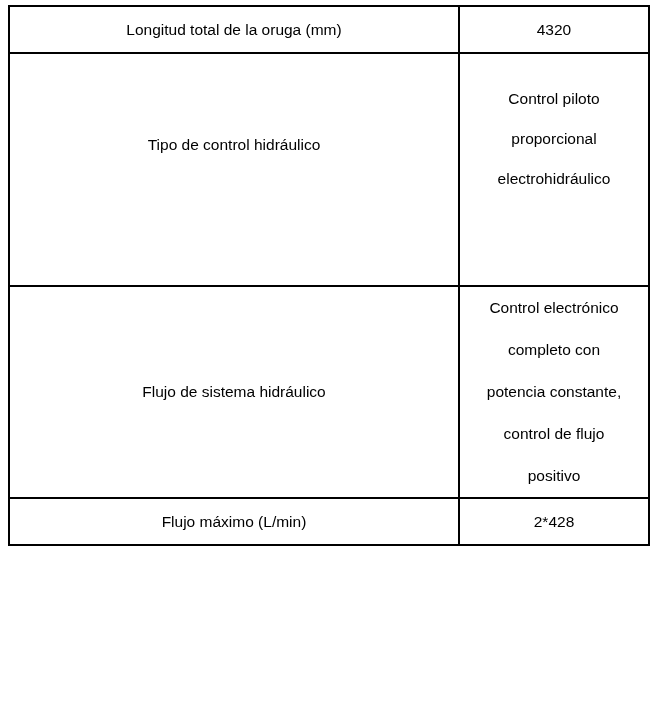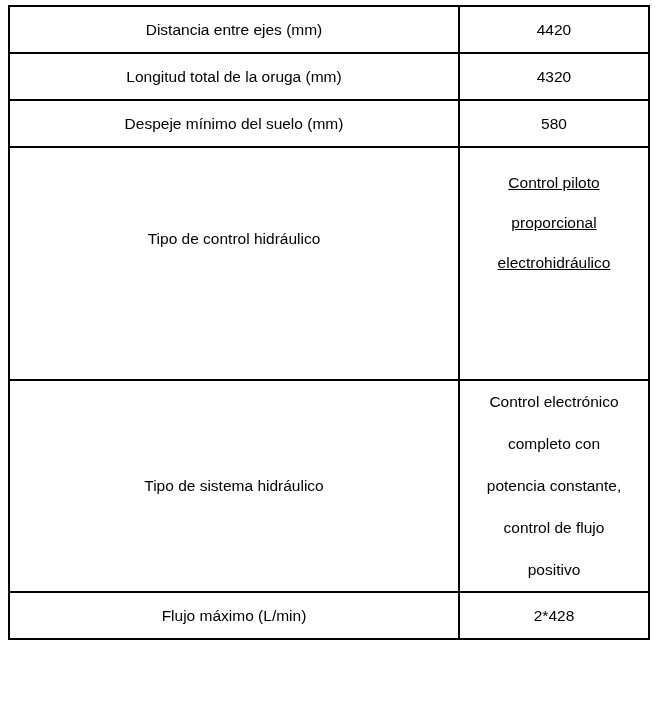--- a/index.html
+++ b/index.html
@@ -43,58 +43,49 @@
   tr.r-tall-2 td { height: 207px; border-radius: 7px; }
   tr.r-last   td { height: 45px; }
 
   td.multiline {
     white-space: pre-line;
     line-height: 42px;
   }
   
   tr.r-tall-1 td.multiline {
     vertical-align: top;
-    padding-top: 15px;
+    padding-top: 25px;
     line-height: 40px;
-    text-decoration: underline;
   }
   tr.r-tall-1 td.nudge-up {
     padding-bottom: 50px;
   }
 </style>
 </head>
 <body>
 
 <div class="page">
   <table class="spec-table">
     <colgroup>
       <col class="c-label">
       <col class="c-value">
     </colgroup>
     <tbody>
       <tr class="r-short">
-        <td>Distancia entre ejes (mm)</td>
-        <td>4420</td>
-      </tr>
-      <tr class="r-short">
         <td>Longitud total de la oruga (mm)</td>
         <td>4320</td>
-      </tr>
-      <tr class="r-short">
-        <td>Despeje mínimo del suelo (mm)</td>
-        <td>580</td>
       </tr>
       <tr class="r-tall-1">
         <td class="nudge-up">Tipo de control hidráulico</td>
         <td class="multiline">Control piloto
 proporcional
 electrohidráulico</td>
       </tr>
       <tr class="r-tall-2">
-        <td>Tipo de sistema hidráulico</td>
+        <td>Flujo de sistema hidráulico</td>
         <td class="multiline">Control electrónico
 completo con
 potencia constante,
 control de flujo
 positivo</td>
       </tr>
       <tr class="r-last">
         <td>Flujo máximo (L/min)</td>
         <td>2*428</td>
       </tr>

